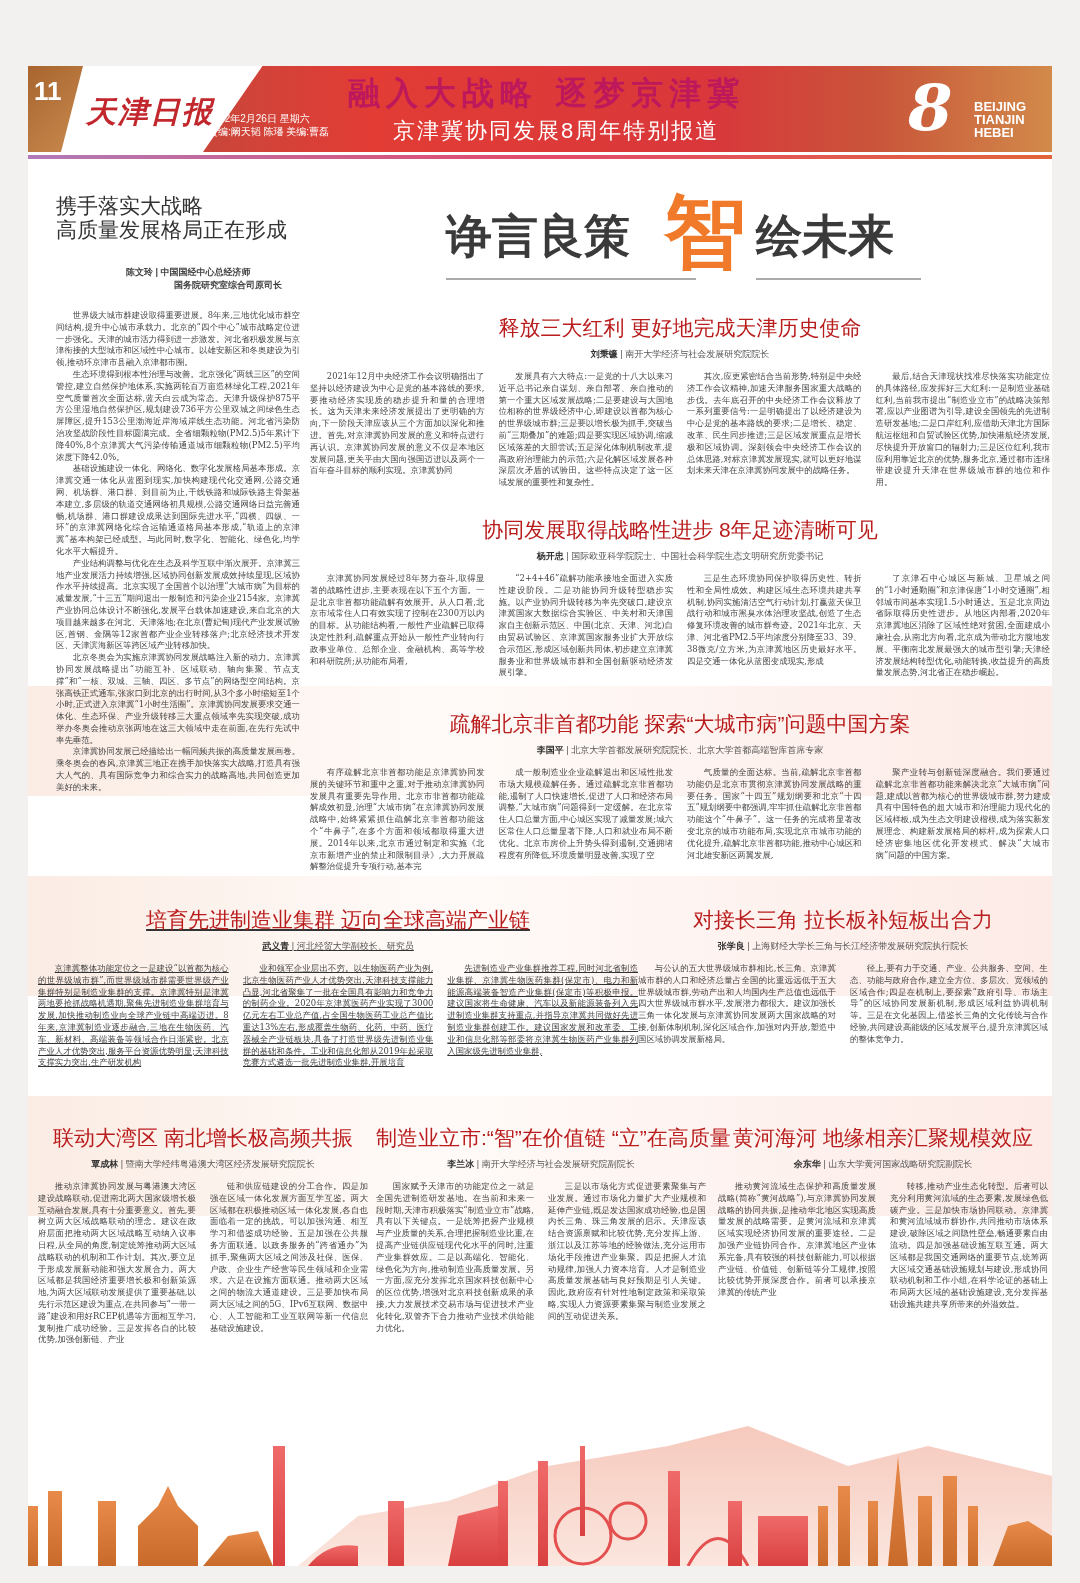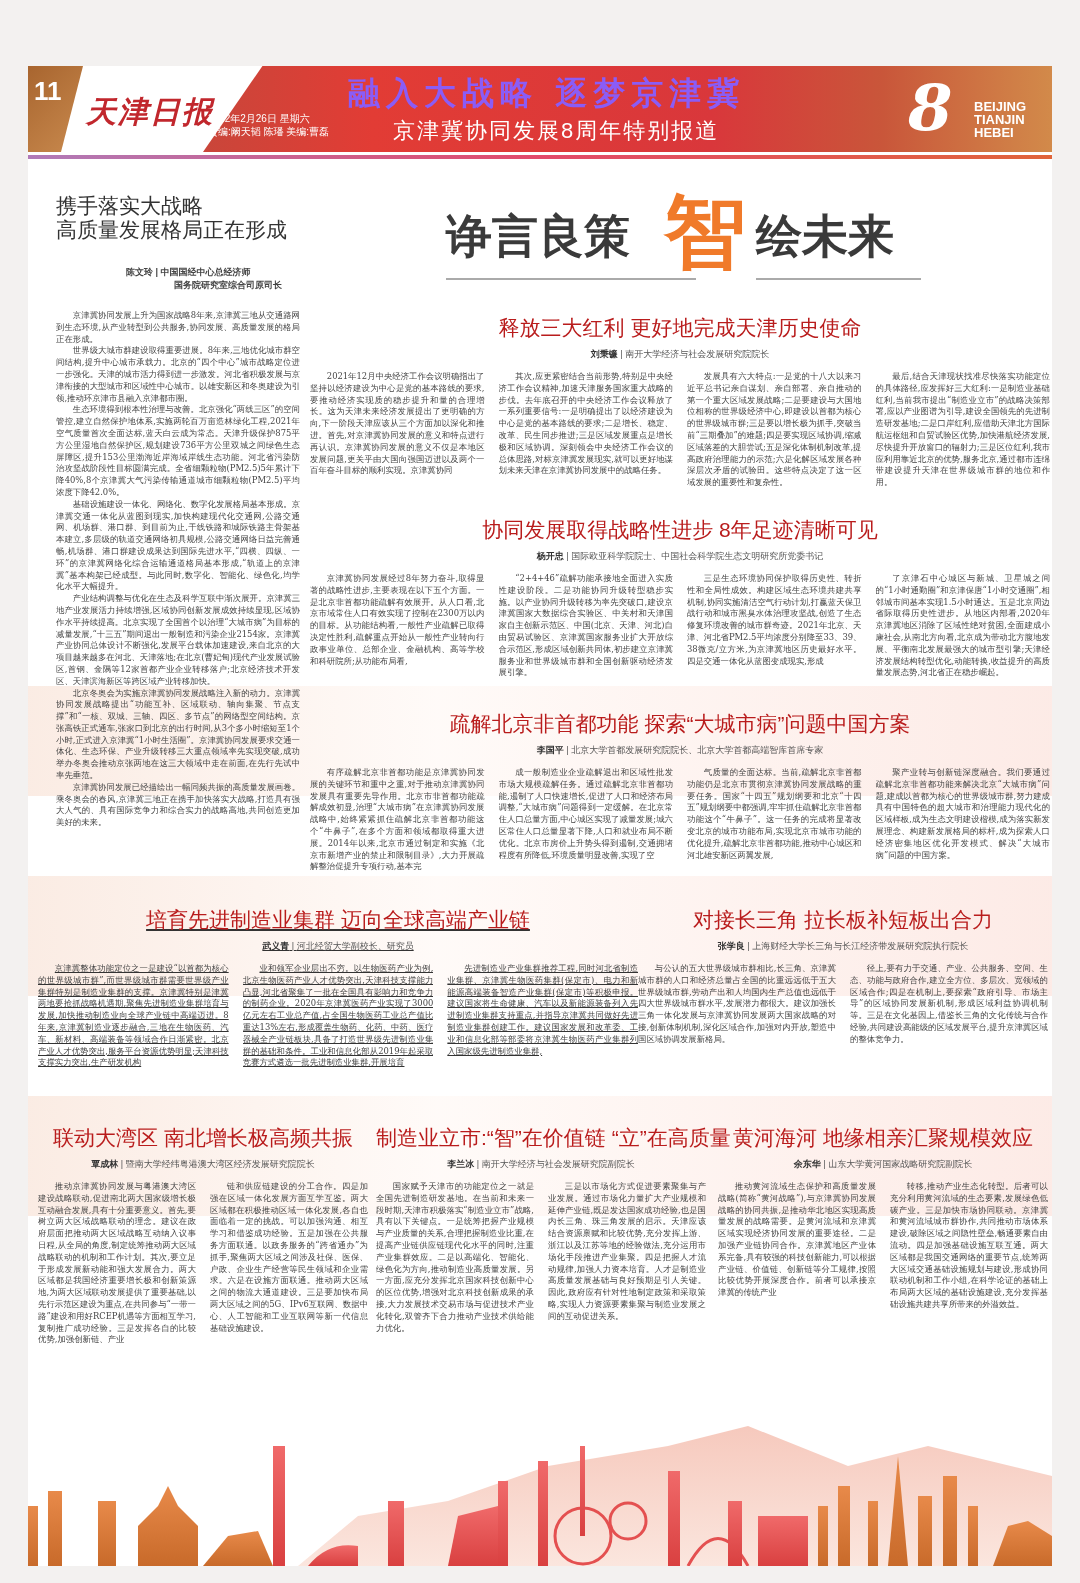--- a/index.html
+++ b/index.html
@@ -4,21 +4,21 @@
 <style>
   html,body{margin:0;padding:0;}
   body{width:1080px;height:1583px;background:#f3f1f0;font-family:"DejaVu Serif",serif;color:#333;position:relative;overflow:hidden;}
   .page{position:absolute;left:28px;top:66px;width:1024px;height:1500px;background:#fff;overflow:hidden;}
   .mast{position:absolute;left:0;top:0;width:1024px;height:86px;}
   .mast-left{position:absolute;left:0;top:0;width:55px;height:86px;background:linear-gradient(135deg,#a8652f,#c98a4e);clip-path:polygon(0 0,100% 0,60% 100%,0 100%);}
   .page-num{position:absolute;left:6px;top:10px;font:bold 26px "Liberation Sans",sans-serif;color:#fff;}
   .logo{position:absolute;left:58px;top:26px;font:bold 30px "DejaVu Serif",serif;color:#c1272d;letter-spacing:2px;font-style:italic;}
   .band{position:absolute;left:175px;top:0;width:849px;height:86px;background:linear-gradient(90deg,#c9463a 0%,#e23c35 20%,#d9373b 60%,#c9563a 80%,#d28a4a 100%);clip-path:polygon(7% 0,100% 0,100% 100%,0 100%);}
   .date{position:absolute;left:180px;top:46px;font:10px "Liberation Sans",sans-serif;color:#fff;line-height:13px;}
-  .band-title{position:absolute;left:320px;top:6px;font:bold 32px "DejaVu Serif",serif;color:#8b5cf6;letter-spacing:6px;}
+  .band-title{position:absolute;left:320px;top:6px;font:bold 32px "DejaVu Serif",serif;color:#be185d;letter-spacing:6px;}
   .band-sub{position:absolute;left:365px;top:50px;font:22px "Liberation Sans",sans-serif;color:#fff;letter-spacing:2px;}
   .emblem{position:absolute;left:880px;top:8px;width:140px;height:70px;color:#fff;}
   .emblem .eight{position:absolute;left:0;top:-4px;font:italic bold 64px "DejaVu Serif",serif;}
   .emblem .en{position:absolute;left:66px;top:26px;font:bold 13px "Liberation Sans",sans-serif;line-height:13px;}
   .mast-rule{position:absolute;left:0;top:89px;width:1024px;height:4px;background:linear-gradient(90deg,#b07ab8,#e24a6a 50%,#e0643a);}
   .feature{position:absolute;left:418px;top:120px;width:480px;height:100px;}
   .feature .t1,.feature .t2{position:absolute;top:20px;font:bold 46px "Liberation Sans",sans-serif;color:#3a3a3a;}
   .feature .t1{left:0;}
   .feature .t2{left:310px;}
   .feature .zhi{position:absolute;left:218px;top:-8px;font:bold 82px "DejaVu Serif",serif;color:#f07a2a;}
@@ -74,21 +74,20 @@
     <h1>
       <div>携手落实大战略</div>
       <div>高质量发展格局正在形成</div>
     </h1>
     <div class="by">
       <span>陈文玲</span> |
       <span>中国国经中心总经济师</span><br>
       <span style="margin-left:48px">国务院研究室综合司原司长</span>
     </div>
     <div class="body">
-      <p>京津冀协同发展上升为国家战略8年来,京津冀三地从交通路网到生态环境,从产业转型到公共服务,协同发展、高质量发展的格局正在形成。</p>
       <p>世界级大城市群建设取得重要进展。8年来,三地优化城市群空间结构,提升中心城市承载力。北京的“四个中心”城市战略定位进一步强化。天津的城市活力得到进一步激发。河北省积极发展与京津衔接的大型城市和区域性中心城市。以雄安新区和冬奥建设为引领,推动环京津市县融入京津都市圈。</p>
       <p>生态环境得到根本性治理与改善。北京强化“两线三区”的空间管控,建立自然保护地体系,实施两轮百万亩造林绿化工程,2021年空气质量首次全面达标,蓝天白云成为常态。天津升级保护875平方公里湿地自然保护区,规划建设736平方公里双城之间绿色生态屏障区,提升153公里渤海近岸海域岸线生态功能。河北省污染防治攻坚战阶段性目标圆满完成。全省细颗粒物(PM2.5)5年累计下降40%,8个京津冀大气污染传输通道城市细颗粒物(PM2.5)平均浓度下降42.0%。</p>
       <p>基础设施建设一体化、网络化、数字化发展格局基本形成。京津冀交通一体化从蓝图到现实,加快构建现代化交通网,公路交通网、机场群、港口群、到目前为止,干线铁路和城际铁路主骨架基本建立,多层级的轨道交通网络初具规模,公路交通网络日益完善通畅,机场群、港口群建设成果达到国际先进水平,“四横、四纵、一环”的京津冀网络化综合运输通道格局基本形成,“轨道上的京津冀”基本构架已经成型。与此同时,数字化、智能化、绿色化,均学化水平大幅提升。</p>
       <p>产业结构调整与优化在生态及科学互联中渐次展开。京津冀三地产业发展活力持续增强,区域协同创新发展成效持续显现,区域协作水平持续提高。北京实现了全国首个以治理“大城市病”为目标的减量发展,“十三五”期间退出一般制造和污染企业2154家。京津冀产业协同总体设计不断强化,发展平台载体加速建设,来自北京的大项目越来越多在河北、天津落地;在北京(曹妃甸)现代产业发展试验区,首钢、金隅等12家首都产业企业转移落户;北京经济技术开发区、天津滨海新区等跨区域产业转移加快。</p>
       <p>北京冬奥会为实施京津冀协同发展战略注入新的动力。京津冀协同发展战略提出“功能互补、区域联动、轴向集聚、节点支撑”和“一核、双城、三轴、四区、多节点”的网络型空间结构。京张高铁正式通车,张家口到北京的出行时间,从3个多小时缩短至1个小时,正式进入京津冀“1小时生活圈”。京津冀协同发展要求交通一体化、生态环保、产业升级转移三大重点领域率先实现突破,成功举办冬奥会推动京张两地在这三大领域中走在前面,在先行先试中率先垂范。</p>
       <p>京津冀协同发展已经描绘出一幅同频共振的高质量发展画卷。乘冬奥会的春风,京津冀三地正在携手加快落实大战略,打造具有强大人气的、具有国际竞争力和综合实力的战略高地,共同创造更加美好的未来。</p>
     </div>
   </div>
 
   <div class="feature">
@@ -100,24 +99,24 @@
   </div>
 
   <div class="art" style="left:282px;top:248px;width:740px;height:190px;">
     <h2>释放三大红利 更好地完成天津历史使命</h2>
     <div class="by"><b>刘秉镰</b> | <span>南开大学经济与社会发展研究院院长</span></div>
     <div class="cols">
       <div class="col" style="height:130px">
           <p>2021年12月中央经济工作会议明确指出了坚持以经济建设为中心是党的基本路线的要求,要推动经济实现质的稳步提升和量的合理增长。这为天津未来经济发展提出了更明确的方向,下一阶段天津应该从三个方面加以深化和推进。首先,对京津冀协同发展的意义和特点进行再认识。京津冀协同发展的意义不仅是本地区发展问题,更关乎由大国向强国迈进以及两个一百年奋斗目标的顺利实现。京津冀协同</p>
         </div>
       <div class="col" style="height:130px">
+          <p>发展具有六大特点:一是党的十八大以来习近平总书记亲自谋划、亲自部署、亲自推动的第一个重大区域发展战略;二是要建设与大国地位相称的世界级经济中心,即建设以首都为核心的世界级城市群;三是要以增长极为抓手,突破当前“三期叠加”的难题;四是要实现区域协调,缩减区域落差的大胆尝试;五是深化体制机制改革,提高政府治理能力的示范;六是化解区域发展各种深层次矛盾的试验田。这些特点决定了这一区域发展的重要性和复杂性。</p>
+        </div>
+      <div class="col" style="height:130px">
           <p>其次,应更紧密结合当前形势,特别是中央经济工作会议精神,加速天津服务国家重大战略的步伐。去年底召开的中央经济工作会议释放了一系列重要信号:一是明确提出了以经济建设为中心是党的基本路线的要求;二是增长、稳定、改革、民生同步推进;三是区域发展重点是增长极和区域协调。深刻领会中央经济工作会议的总体思路,对标京津冀发展现实,就可以更好地谋划未来天津在京津冀协同发展中的战略任务。</p>
-        </div>
-      <div class="col" style="height:130px">
-          <p>发展具有六大特点:一是党的十八大以来习近平总书记亲自谋划、亲自部署、亲自推动的第一个重大区域发展战略;二是要建设与大国地位相称的世界级经济中心,即建设以首都为核心的世界级城市群;三是要以增长极为抓手,突破当前“三期叠加”的难题;四是要实现区域协调,缩减区域落差的大胆尝试;五是深化体制机制改革,提高政府治理能力的示范;六是化解区域发展各种深层次矛盾的试验田。这些特点决定了这一区域发展的重要性和复杂性。</p>
         </div>
       <div class="col" style="height:130px">
           <p>最后,结合天津现状找准尽快落实功能定位的具体路径,应发挥好三大红利:一是制造业基础红利,当前我市提出“制造业立市”的战略决策部署,应以产业图谱为引导,建设全国领先的先进制造研发基地;二是口岸红利,应借助天津北方国际航运枢纽和自贸试验区优势,加快港航经济发展,尽快提升开放窗口的辐射力;三是区位红利,我市应利用靠近北京的优势,服务北京,通过都市连绵带建设提升天津在世界级城市群的地位和作用。</p>
         </div>
     </div>
   </div>
 
   <div class="art" style="left:282px;top:450px;width:740px;height:185px;">
     <h2>协同发展取得战略性进步 8年足迹清晰可见</h2>
     <div class="by"><b>杨开忠</b> | <span>国际欧亚科学院院士、中国社会科学院生态文明研究所党委书记</span></div>

